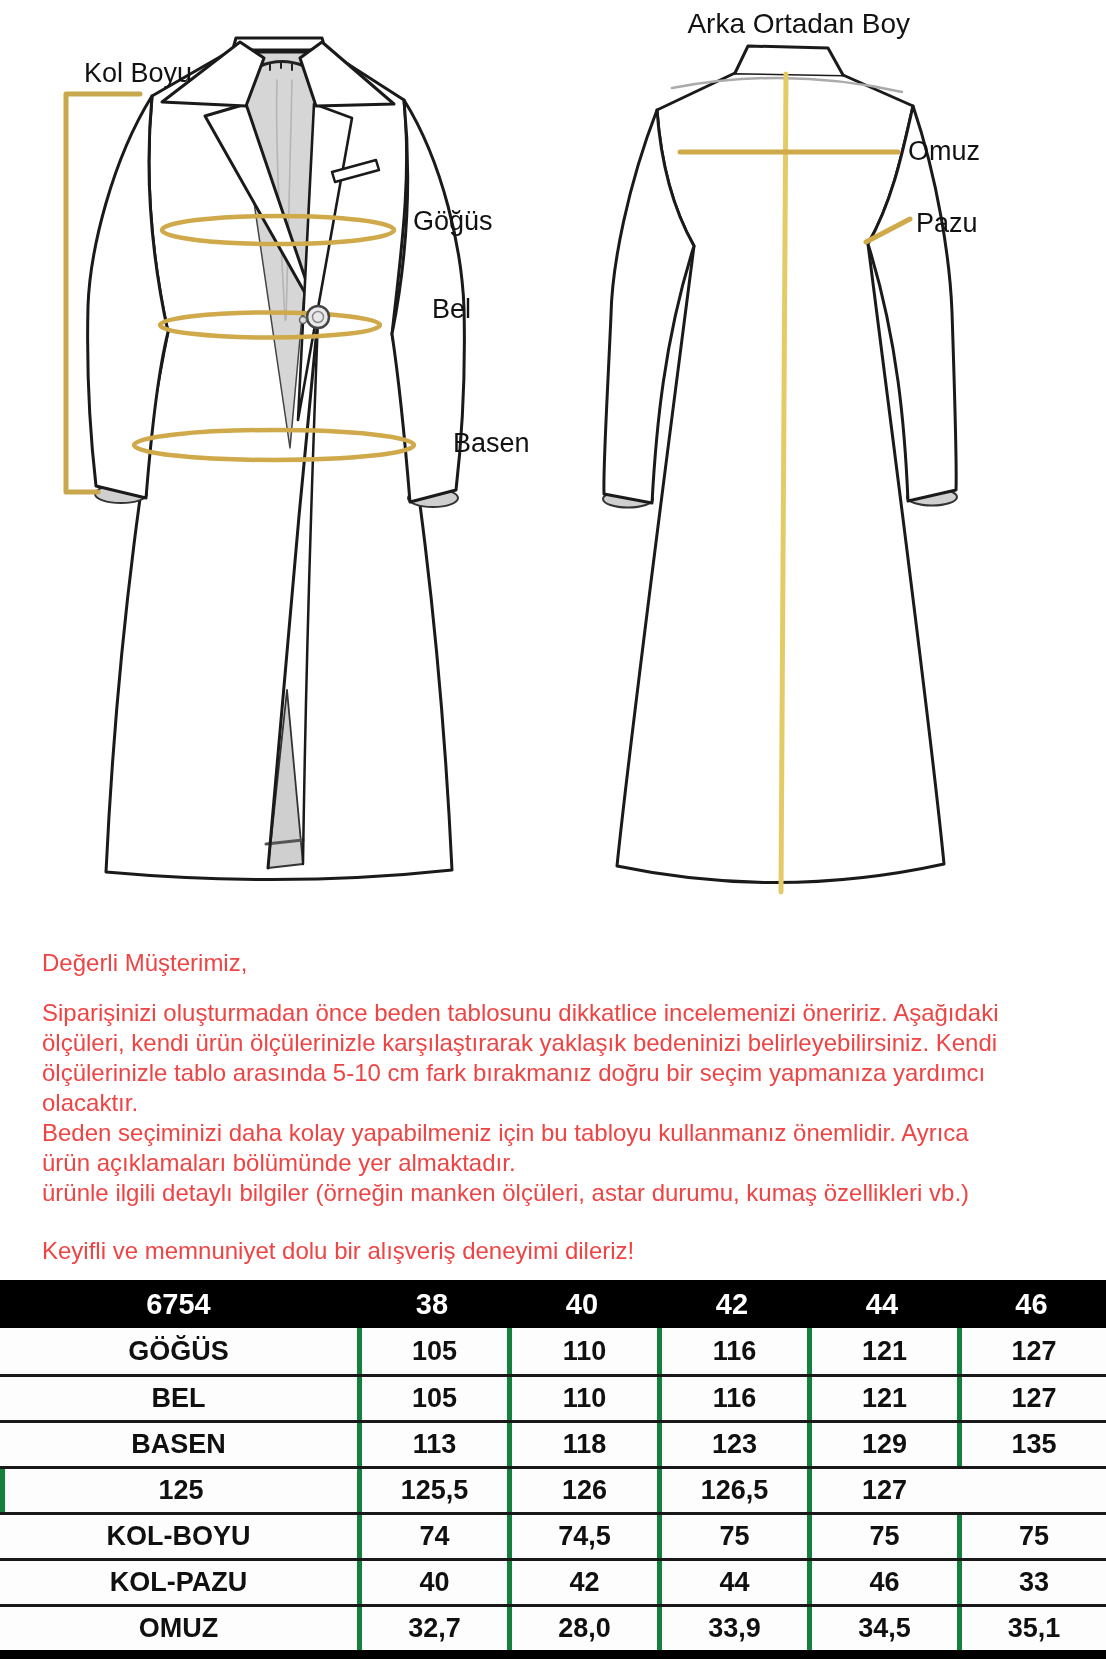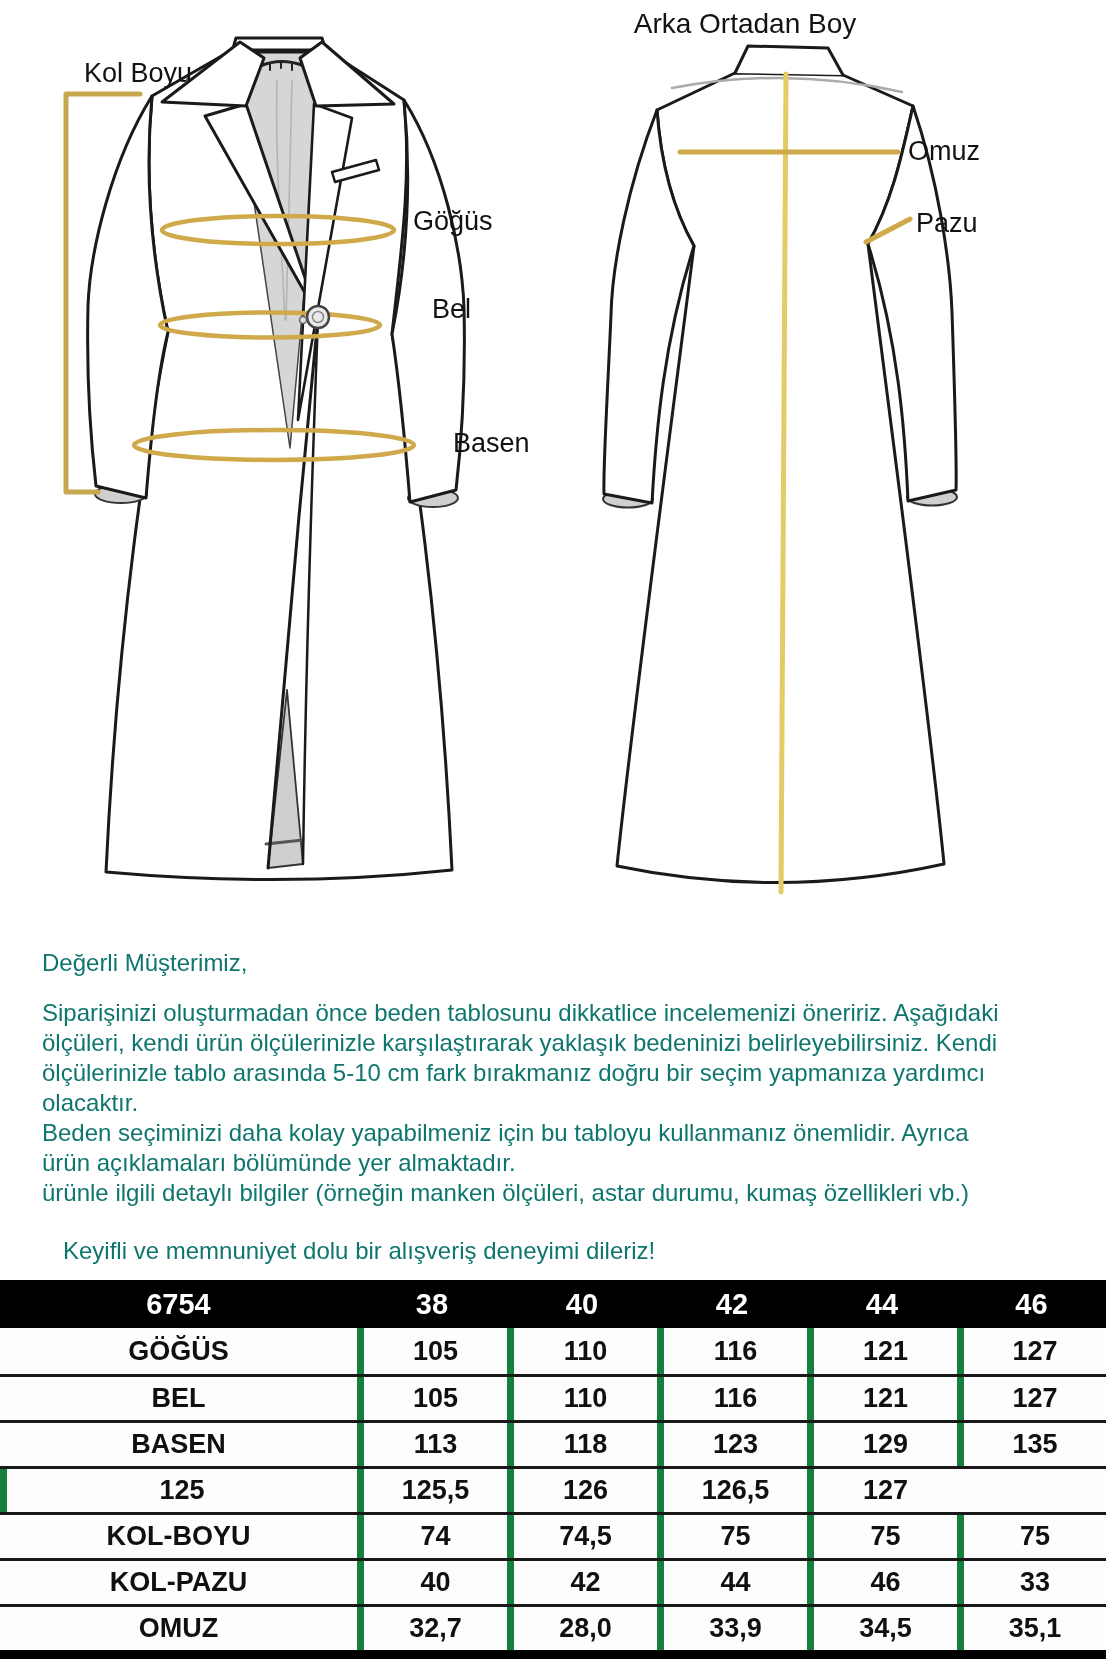--- a/index.html
+++ b/index.html
@@ -3,39 +3,39 @@
 <meta charset="utf-8">
 <style>
   html,body{margin:0;padding:0;}
   body{
     width:1106px;height:1659px;position:relative;background:#ffffff;
     font-family:"Liberation Sans",sans-serif;overflow:hidden;color:#141414;
   }
   #diagram{position:absolute;left:0;top:0;width:1106px;height:930px;}
   .dlabel{position:absolute;font-size:27px;color:#121212;white-space:nowrap;}
   .dlabel.big{font-size:28px;}
-  .text-block{position:absolute;left:42px;top:948px;width:1040px;font-size:24px;line-height:30px;color:#0f766e;}
+  .text-block{position:absolute;left:42px;top:948px;width:1040px;font-size:24px;line-height:30px;color:#ef4444;}
   .greeting{margin:0 0 20px 0;}
   .pline{white-space:nowrap;}
-  .closing{margin-top:28px;white-space:nowrap;margin-left:21px;}
+  .closing{margin-top:28px;white-space:nowrap;}
   .size-table{position:absolute;left:0;top:1280px;width:1106px;}
   .thead{
     height:48px;background:#000;color:#fff;display:grid;
     grid-template-columns:357px 150px 150px 150px 150px 149px;
     align-items:center;font-weight:bold;font-size:29px;
   }
   .trow{
     height:46px;display:grid;
     grid-template-columns:357px 150px 150px 150px 150px 149px;
     align-items:stretch;font-weight:bold;font-size:27px;color:#101010;
     box-sizing:border-box;background:#fdfdfd;
   }
   .trow + .trow{border-top:3px solid #191919;}
   .cell{display:flex;align-items:center;justify-content:center;}
-  .cell.v{border-left:7px solid #15803d;}
+  .cell.v{border-left:5px solid #15803d;}
   .thead .cell{border:none;}
   .bottom-bar{position:absolute;left:0;top:1650px;width:1106px;height:9px;background:#000;}
 </style>
 </head>
 <body>
 
 <div id="diagram">
   <svg width="1106" height="930" viewBox="0 0 1106 930">
 
     <g stroke-linejoin="round" stroke-linecap="round">
@@ -111,21 +111,21 @@
       <path d="M 672,88 Q 788,66 902,92" fill="none" stroke="#ababab" stroke-width="2.5"></path>
 
       <path d="M 786,74 L 781,892" stroke="#E4CB66" stroke-width="5" fill="none"></path>
       <path d="M 680,152 L 898,152" stroke="#CFA94A" stroke-width="5" fill="none"></path>
       <path d="M 866,242 L 910,219" stroke="#CFA94A" stroke-width="5" fill="none"></path>
     </g>
   </svg>
 
   
   <div class="dlabel" style="left:45px;top:58px;margin-left:39px;">Kol Boyu</div>
-  <div class="dlabel big" style="left:616px;top:8px;width:258px;text-align:center;">Arka Ortadan Boy</div>
+  <div class="dlabel big" style="left:652px;top:8px;width:258px;text-align:right;">Arka Ortadan Boy</div>
   <div class="dlabel" style="left:413px;top:206px;">Göğüs</div>
   <div class="dlabel" style="left:432px;top:294px;">Bel</div>
   <div class="dlabel" style="left:453px;top:428px;">Basen</div>
   <div class="dlabel" style="left:908px;top:136px;">Omuz</div>
   <div class="dlabel" style="left:916px;top:208px;">Pazu</div>
 </div>
 
 <div class="text-block">
   <p class="greeting">Değerli Müşterimiz,</p>
   <div id="para1">

